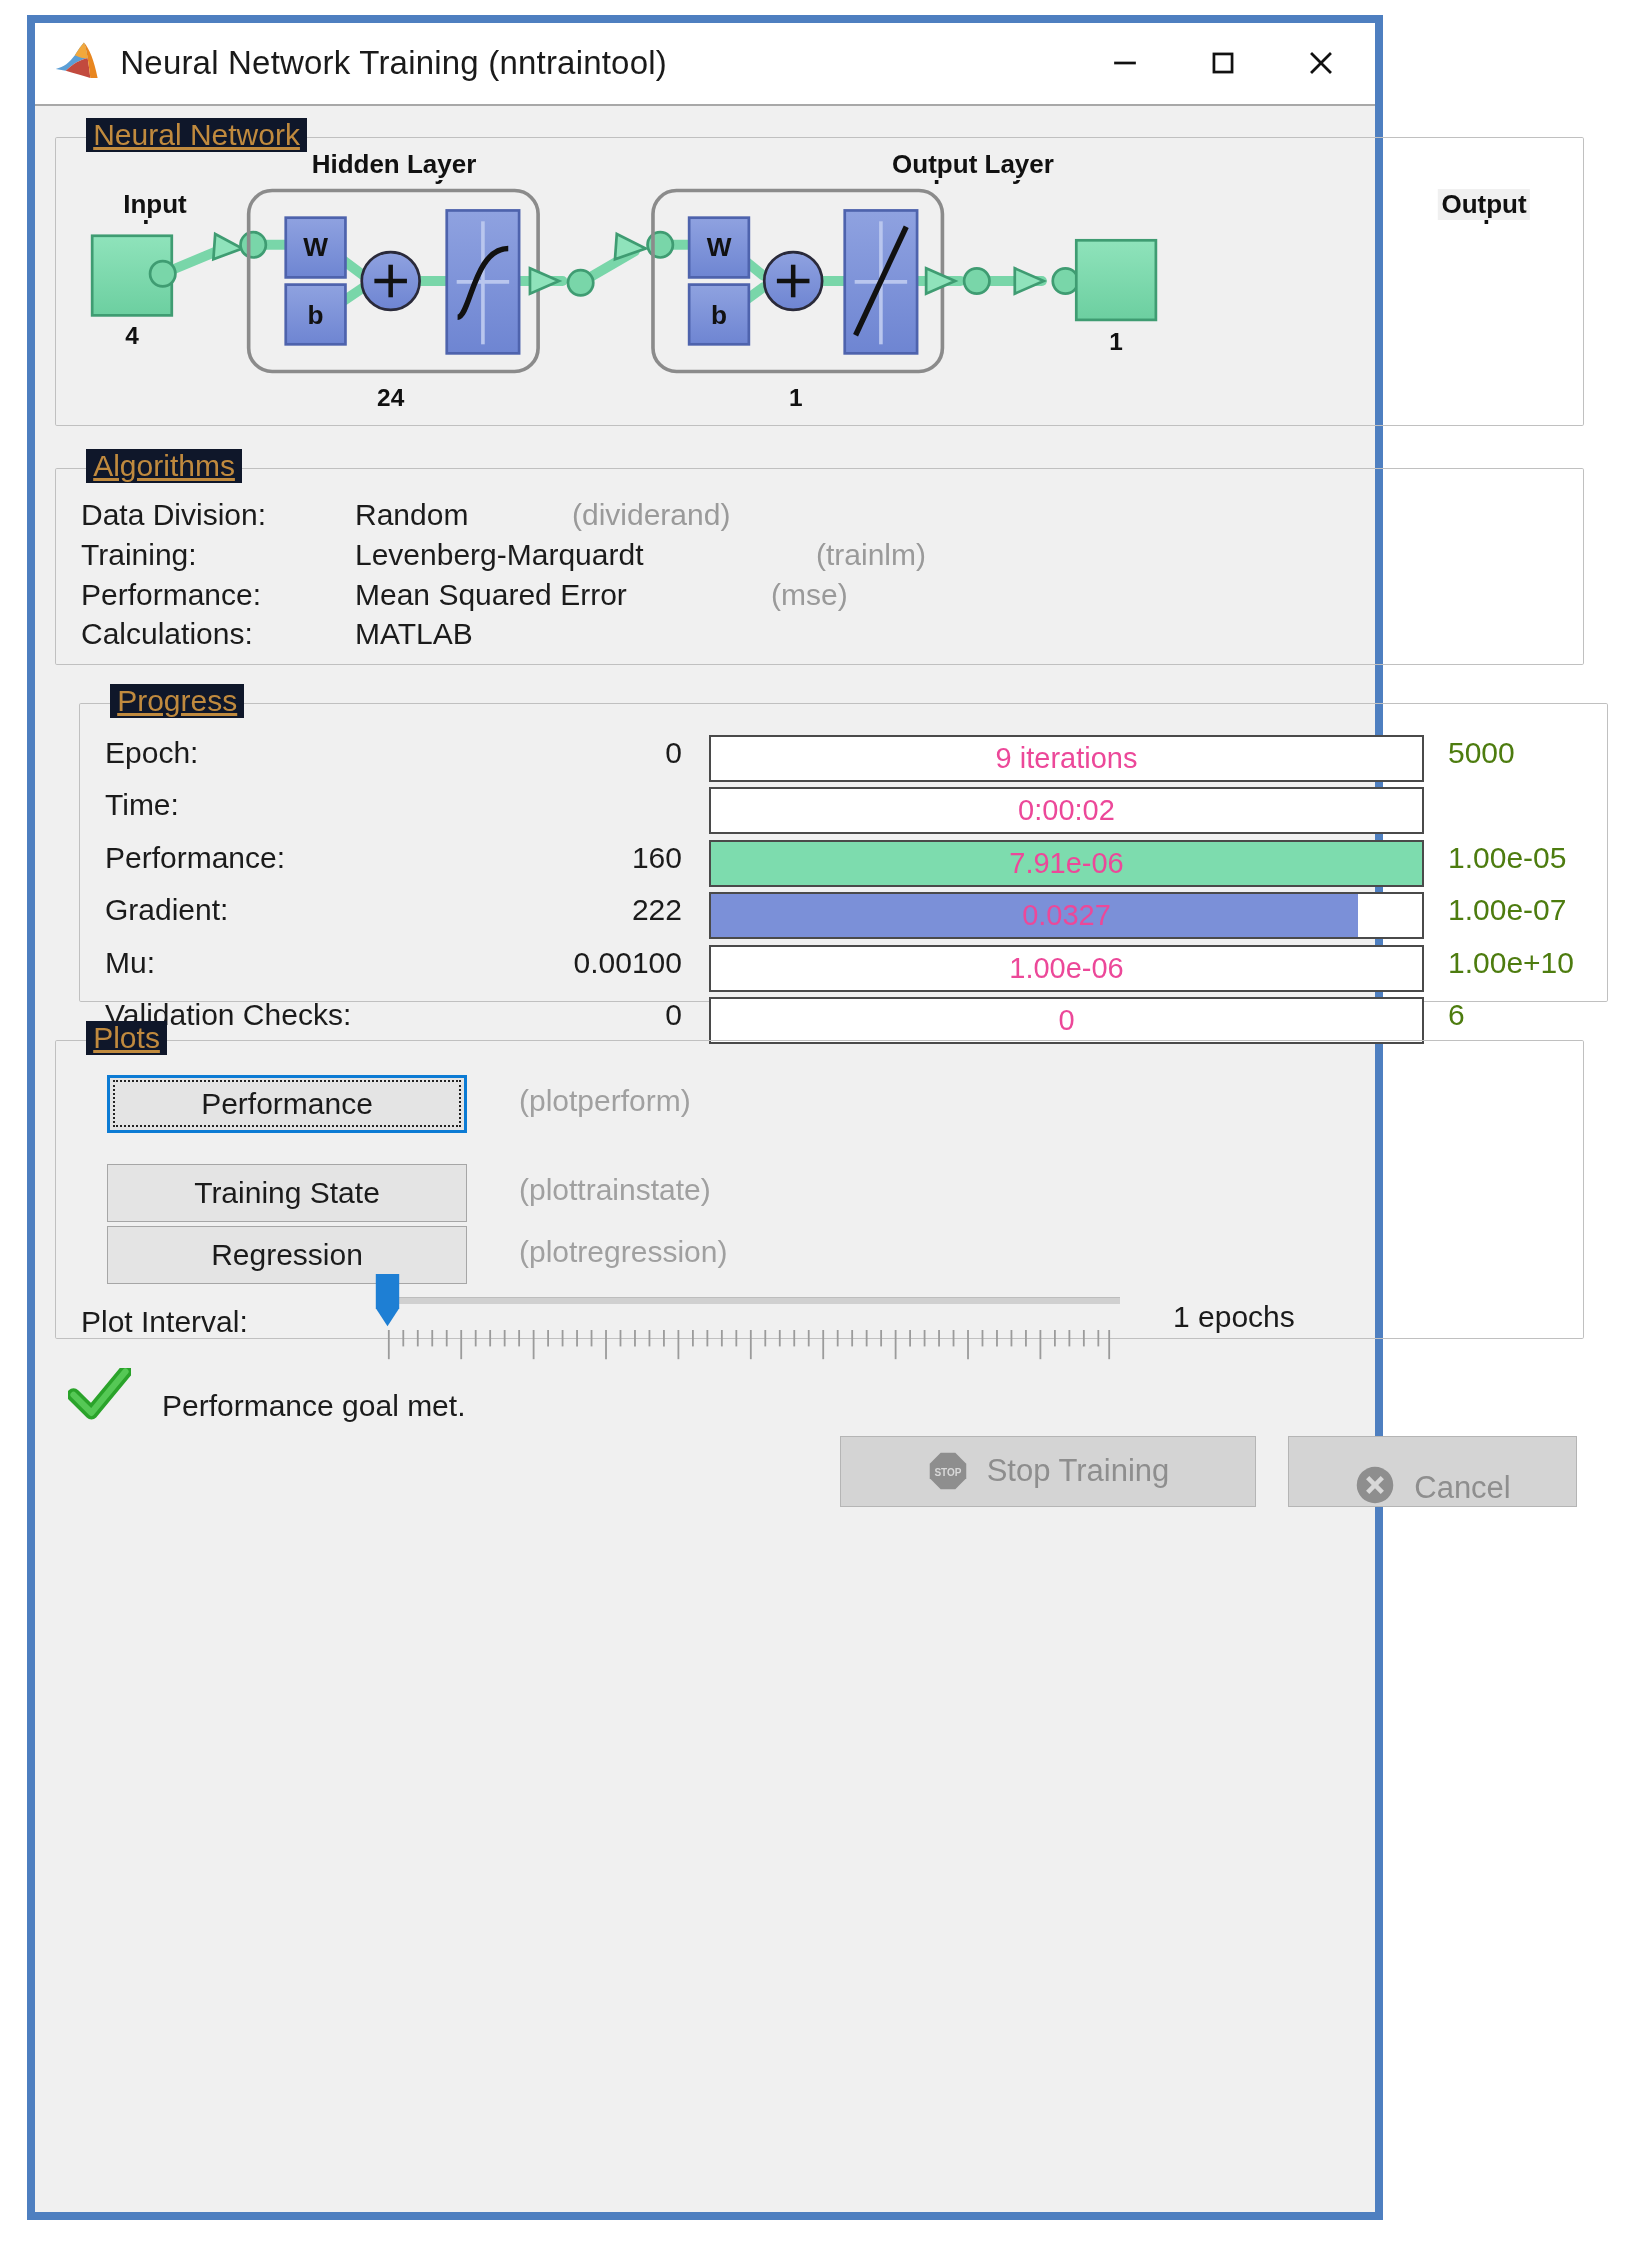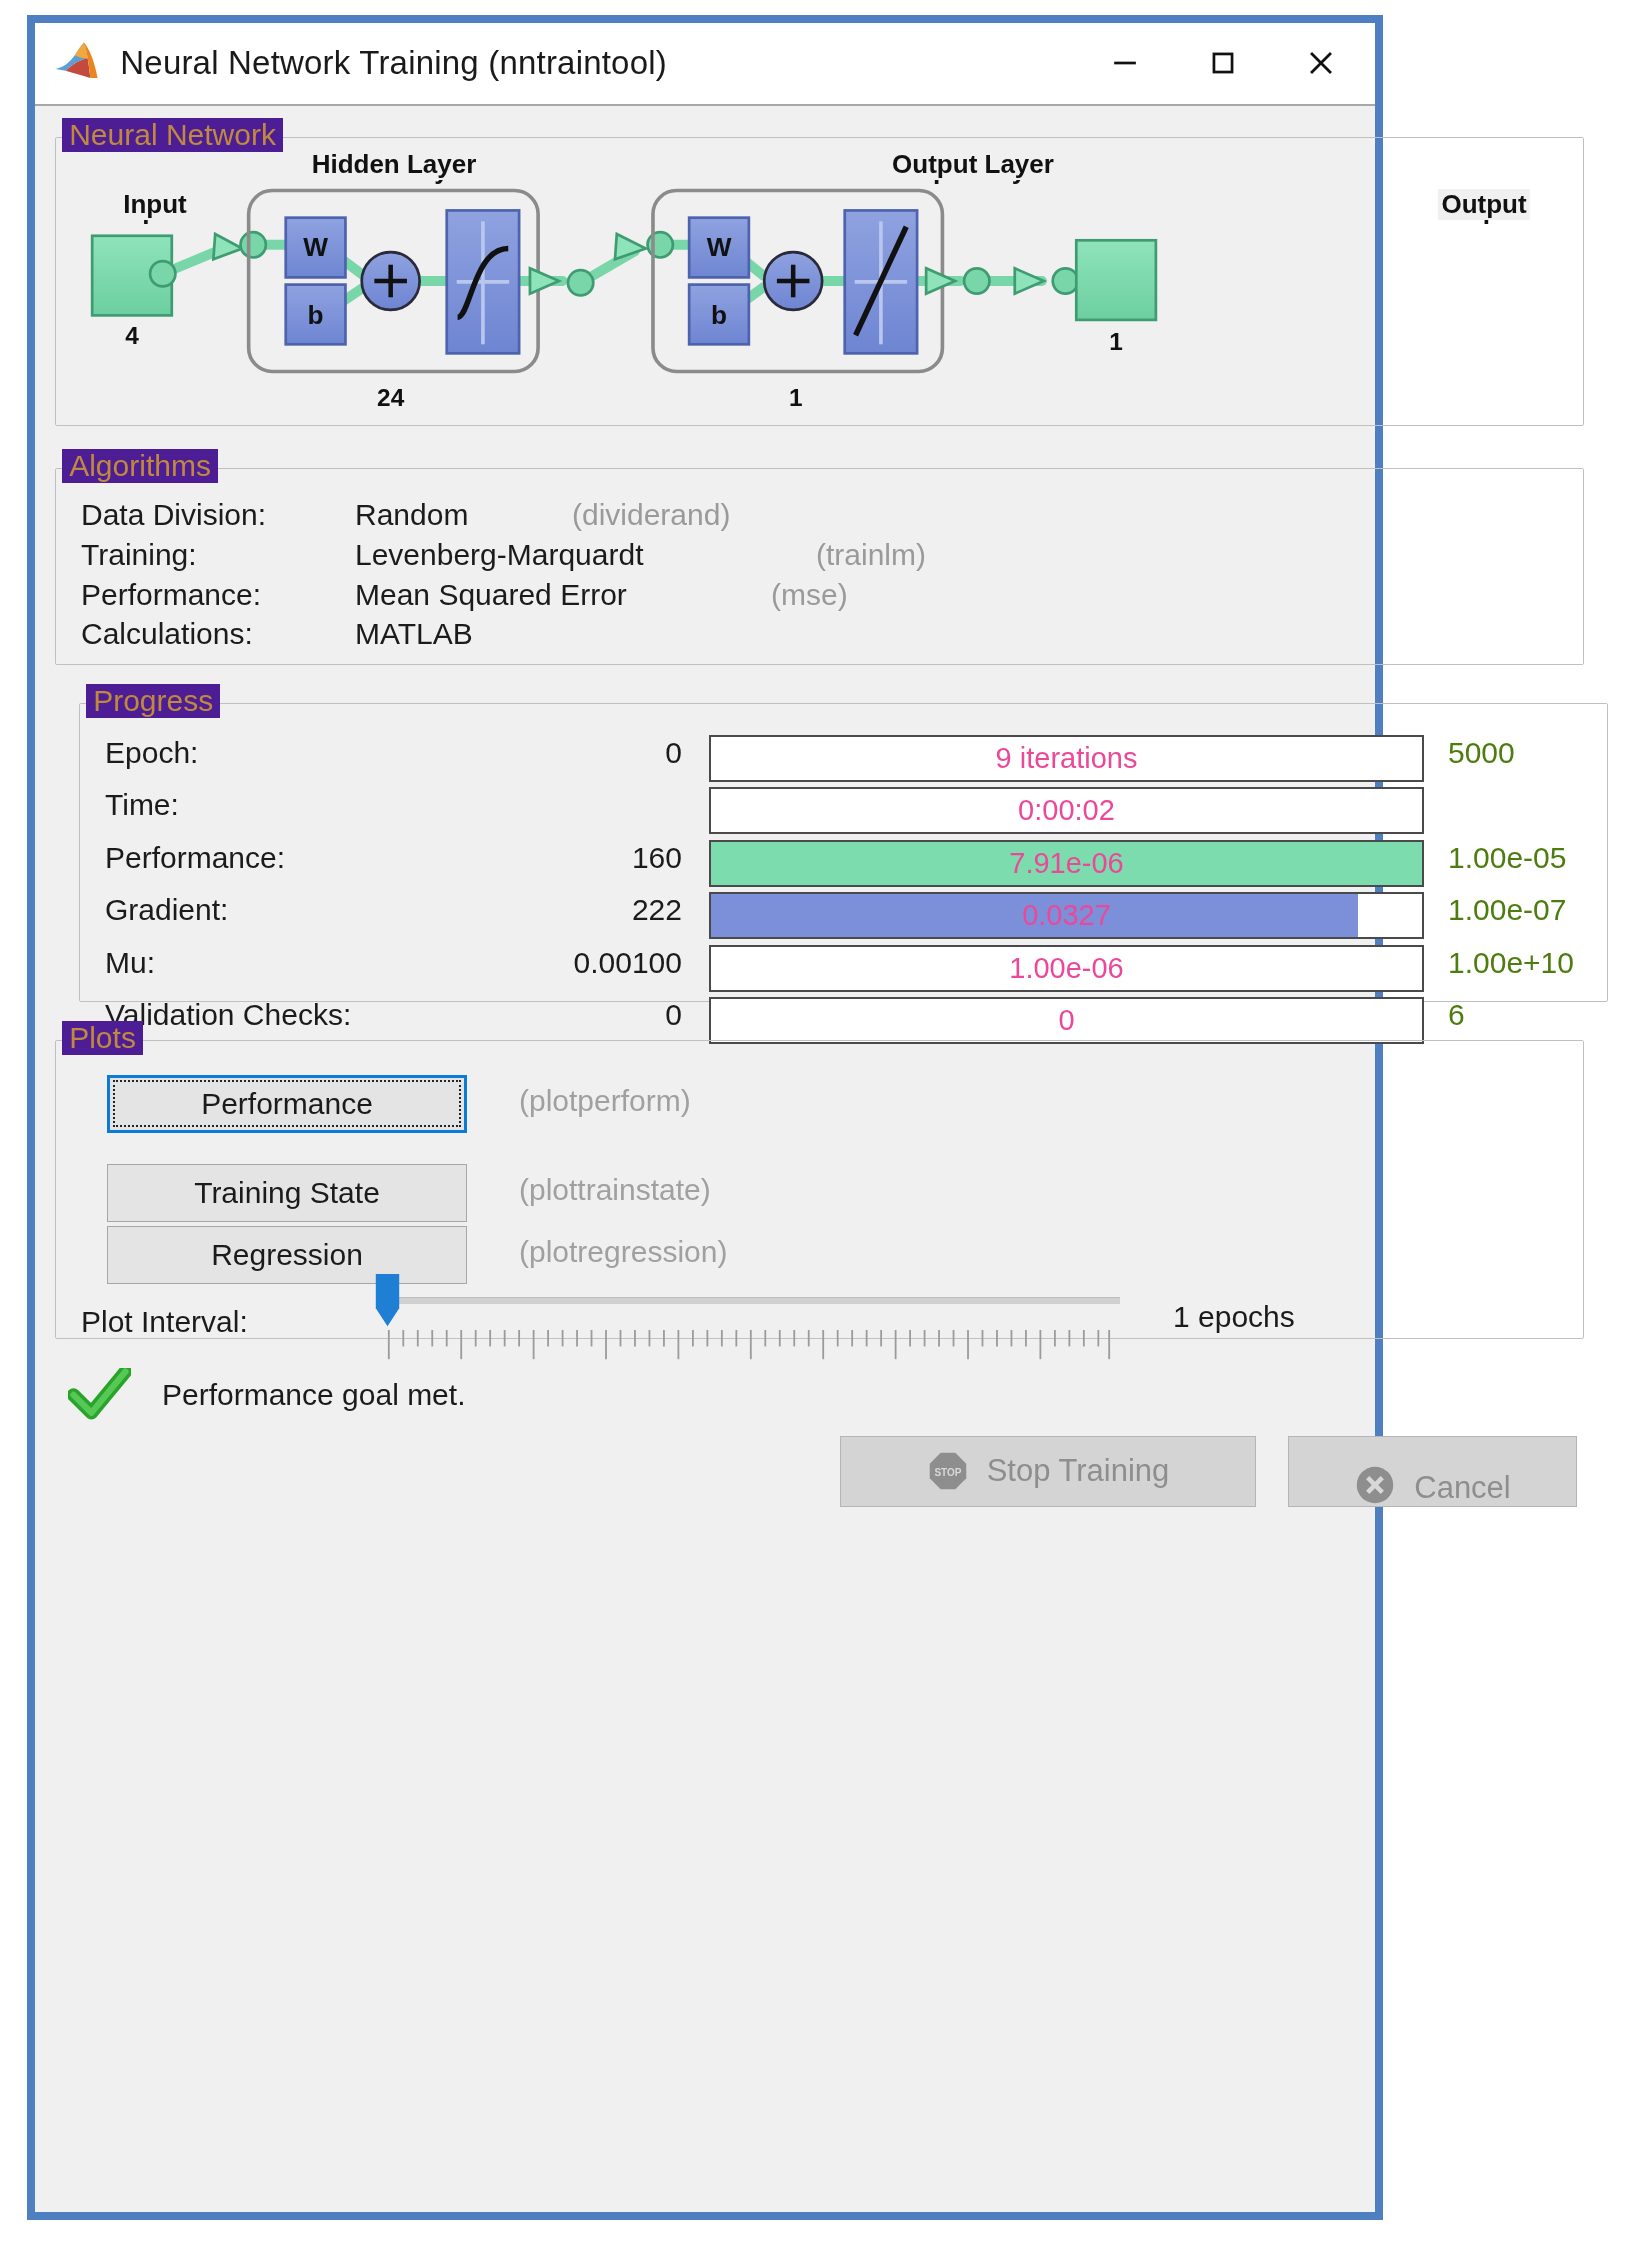--- a/index.html
+++ b/index.html
@@ -72,26 +72,27 @@
   .group {
     position: absolute;
     border: 1.8px solid #c0c0c0;
     border-radius: 1.8px;
     background: transparent;
     box-sizing: border-box;
   }
   .group-title {
     position: absolute;
     top: -20px;
-    left: 6px;
-    background: #4c1d95;
+    left: 30px;
+    background: #0f172a;
     padding: 0 7.2px;
     font-size: 30px;
     color: #1a1a1a;
     white-space: nowrap;
+    text-decoration: underline;
   }
 
   
   .nn-svg { position: absolute; left: 0; top: 0; }
 
   
   .algo-row {
     position: absolute;
     font-size: 30px;
     color: #1b1b1b;
@@ -509,21 +510,21 @@
                 <line x1="754" y1="0" x2="754" y2="18"></line>
               <line x1="770" y1="0" x2="770" y2="18"></line>
                 <line x1="786" y1="0" x2="786" y2="18"></line>
               <line x1="798" y1="0" x2="798" y2="32"></line>
             </g>
           </svg>
         </div>
         <span class="slider-value" style="top:259px;">1 epochs</span>
       </div>
 
-      <div class="status-row" style="left:33px; top:1262px;">
+      <div class="status-row" style="left:33px; top:1262px;align-items:flex-end;">
         <span>
           <svg width="63" height="52" viewBox="0 0 70 58">
             <path d="M6 30 L26 50 L64 4" stroke="#2aa32a" stroke-width="15" fill="none" stroke-linecap="round" stroke-linejoin="round"></path>
             <path d="M6 30 L26 50 L64 4" stroke="#55c855" stroke-width="7" fill="none" stroke-linecap="round" stroke-linejoin="round"></path>
           </svg>
         </span>
         <span class="status-text">Performance goal met.</span>
       </div>
 
       <div class="action-btn" style="left:805px; top:1330px; width:416px;">

